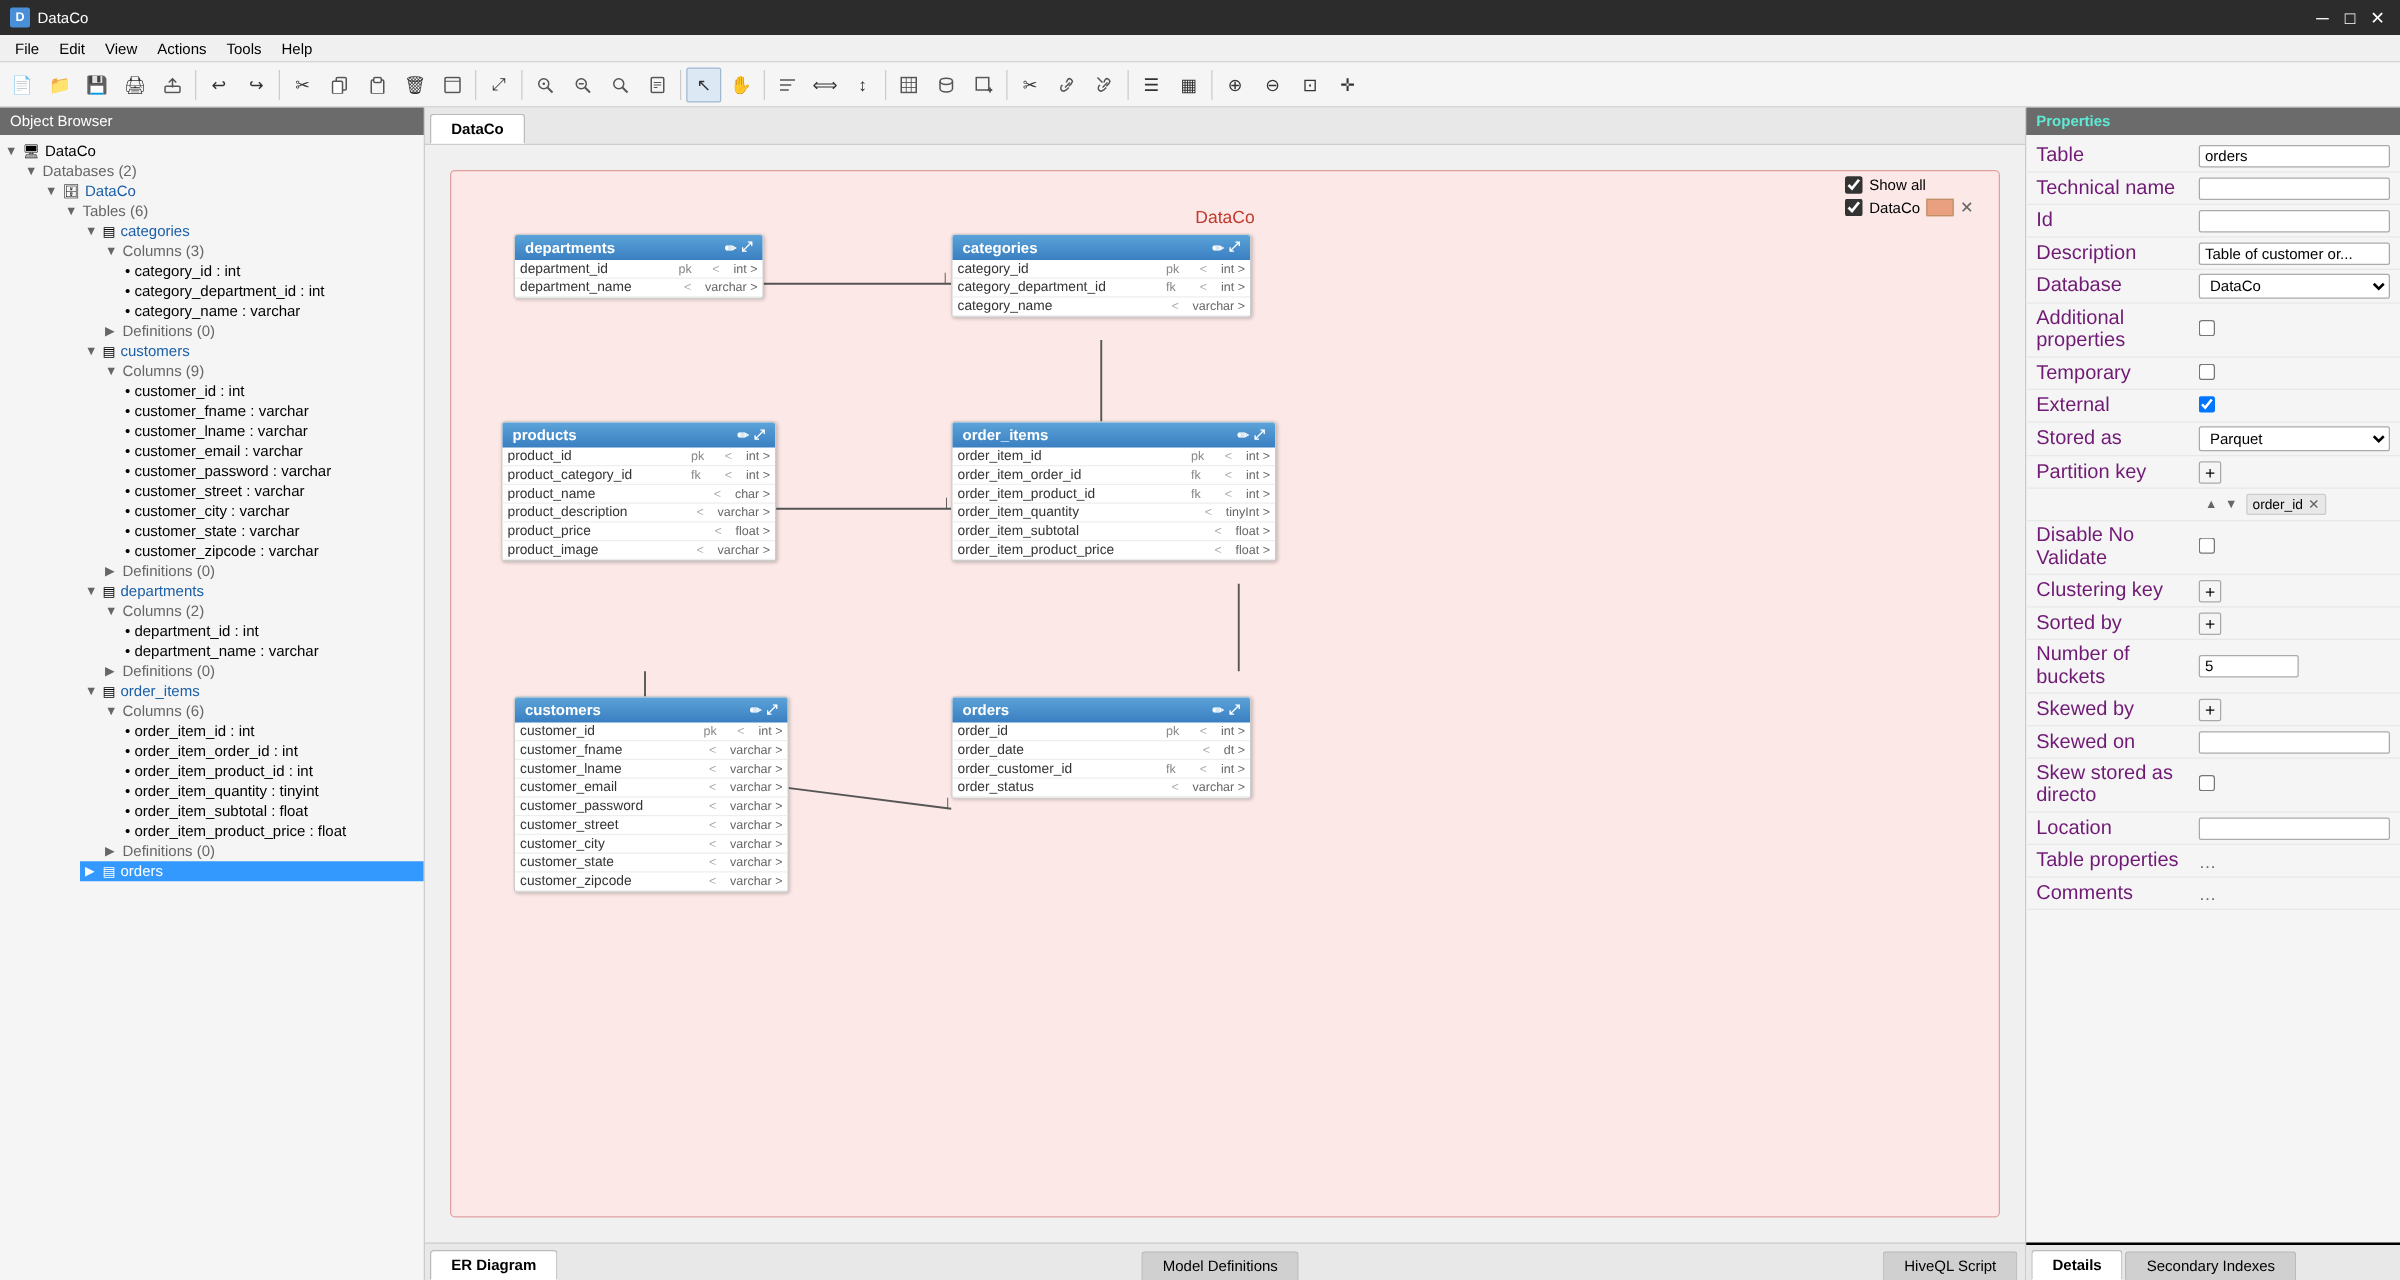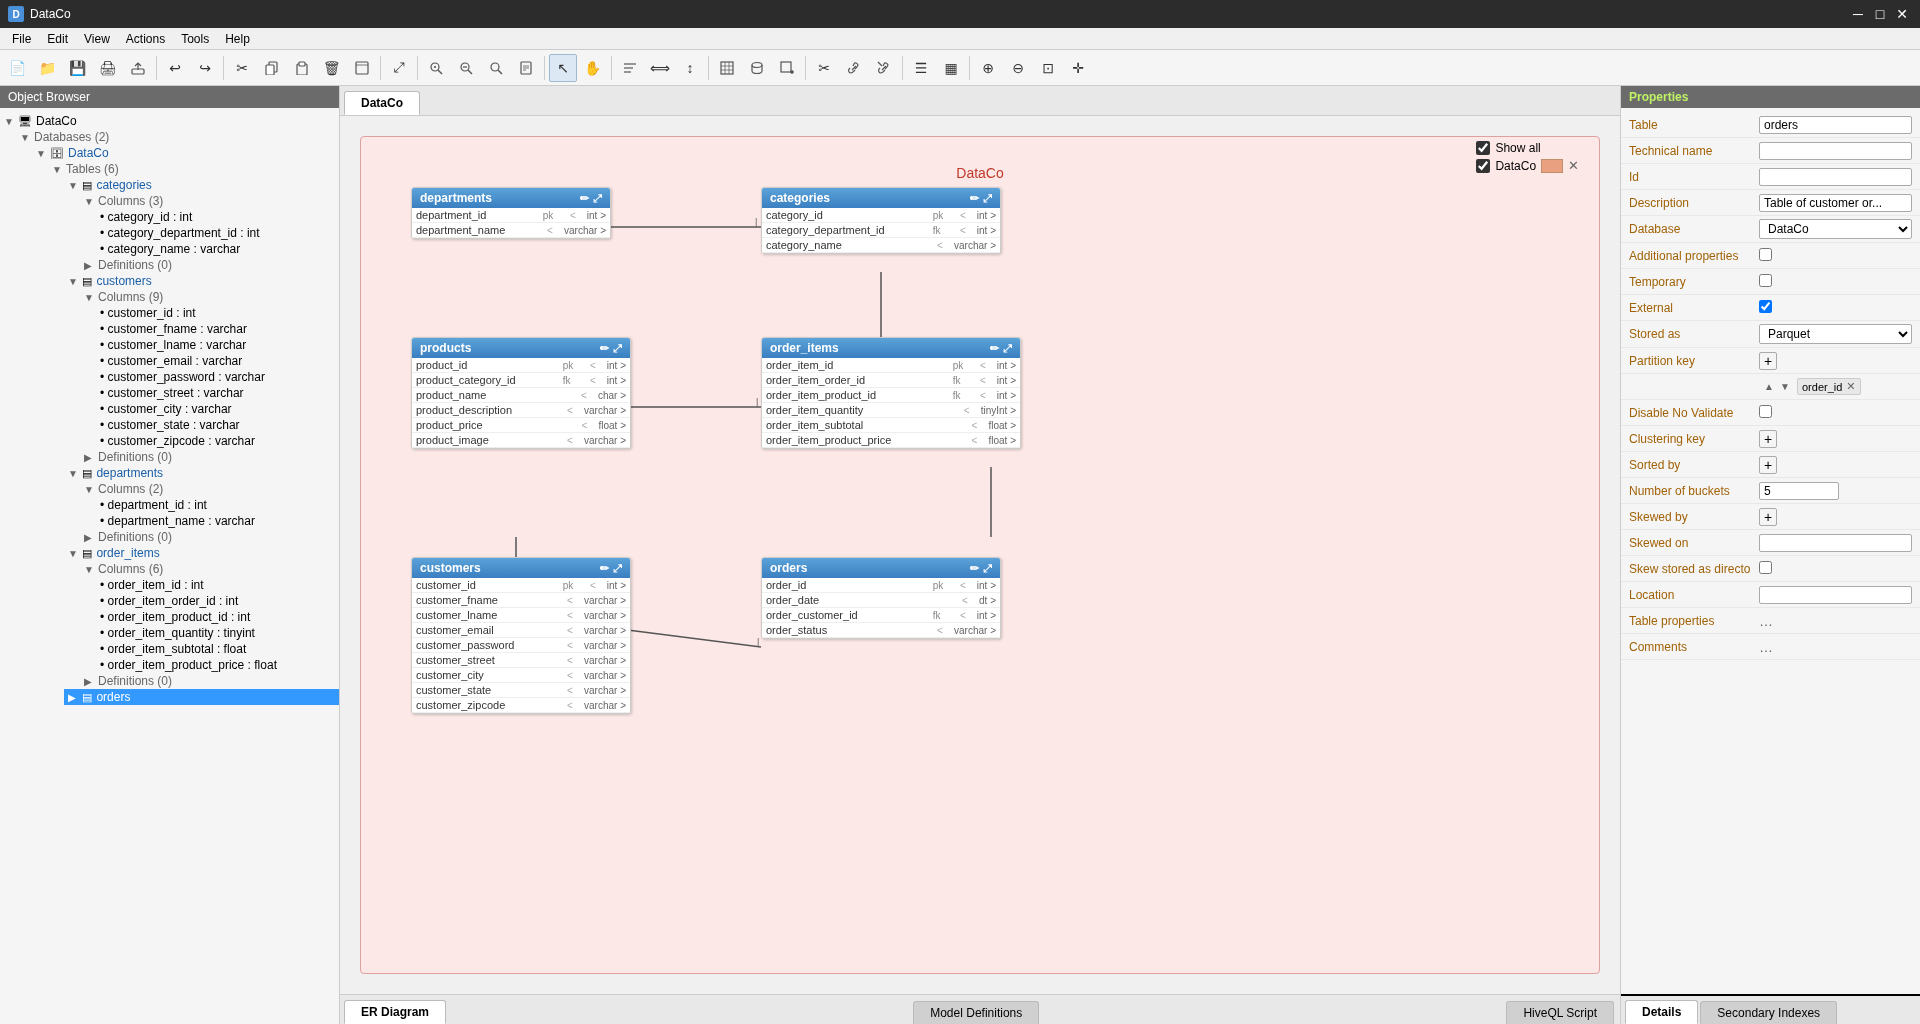--- a/index.html
+++ b/index.html
@@ -216,42 +216,42 @@
     .properties-panel {
       width: 300px;
       min-width: 300px;
       background: #f5f5f5;
       border-left: 1px solid #ccc;
       display: flex;
       flex-direction: column;
     }
     .prop-header {
       background: #6b6b6b;
-      color: #bef264;
+      color: #5eead4;
       padding: 4px 8px;
       font-weight: bold;
       font-size: 12px;
     }
     .prop-body {
       flex: 1;
       overflow-y: auto;
       padding: 4px 0;
     }
     .prop-row {
       display: flex;
       align-items: center;
       padding: 3px 8px;
       border-bottom: 1px solid #e8e8e8;
       min-height: 26px;
     }
     .prop-label {
       width: 130px;
       min-width: 130px;
-      font-size: 12px;
-      color: #a16207;
+      font-size: 16px;
+      color: #701a75;
     }
     .prop-value {
       flex: 1;
       font-size: 12px;
     }
     .prop-input {
       width: 100%;
       padding: 1px 4px;
       border: 1px solid #aaa;
       border-radius: 2px;
@@ -730,21 +730,21 @@
               <span class="er-col-type">int &gt;</span>
             </div>
             <div class="er-col-row">
               <span class="er-col-name">category_name</span>
               <span class="er-col-key"></span>
               <span class="er-col-arrows">&lt;</span>
               <span class="er-col-type">varchar &gt;</span>
             </div>
           </div>
 
-          <div class="er-table" style="left:50px;top:200px;min-width:220px;">
+          <div class="er-table" style="left:40px;top:200px;min-width:220px;">
             <div class="er-table-header">
               <span>products</span>
               <div class="er-table-header-icons">
                 <span>✏</span>
                 <span>⤢</span>
               </div>
             </div>
             <div class="er-col-row">
               <span class="er-col-name">product_id</span>
               <span class="er-col-key">pk</span>

